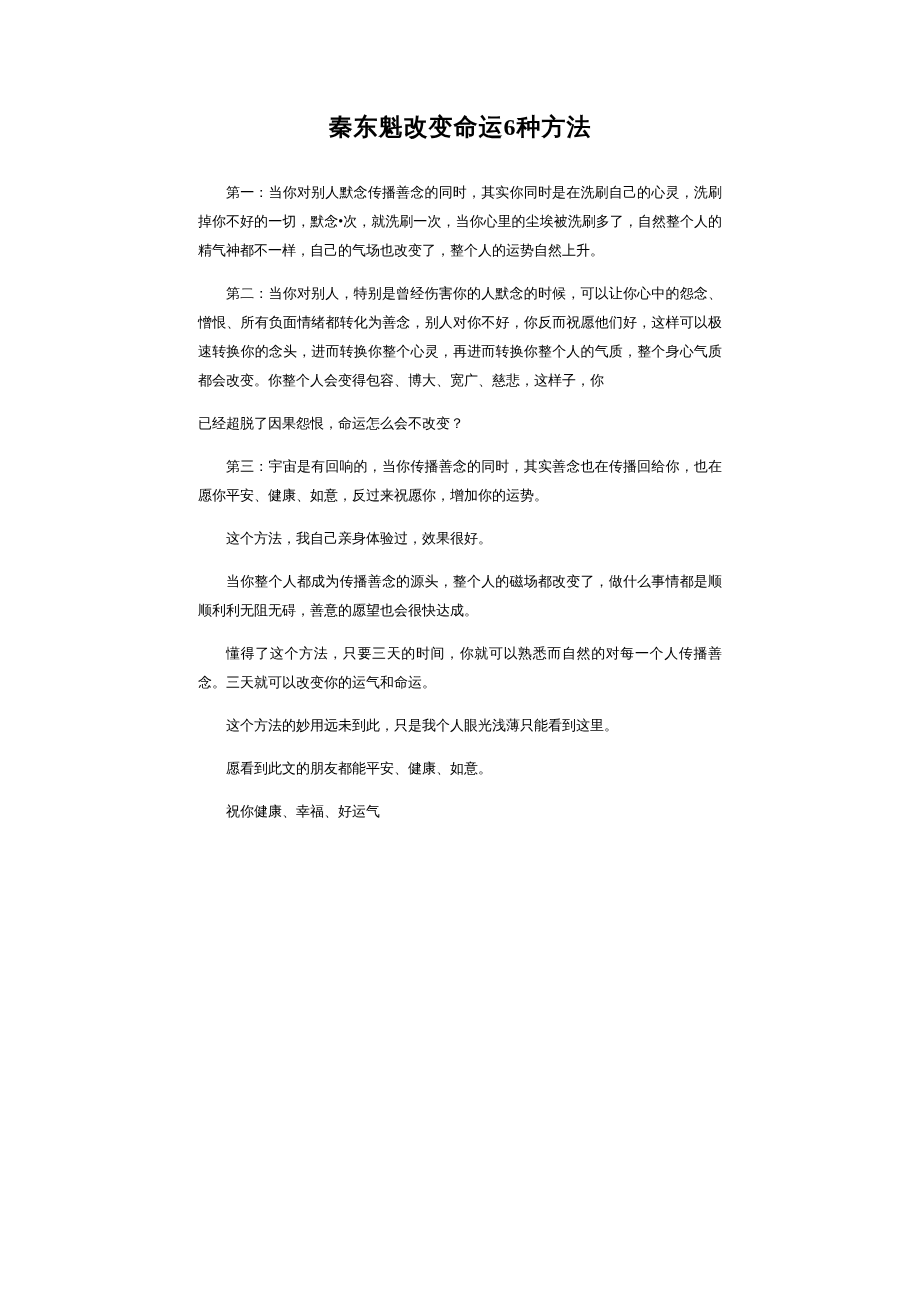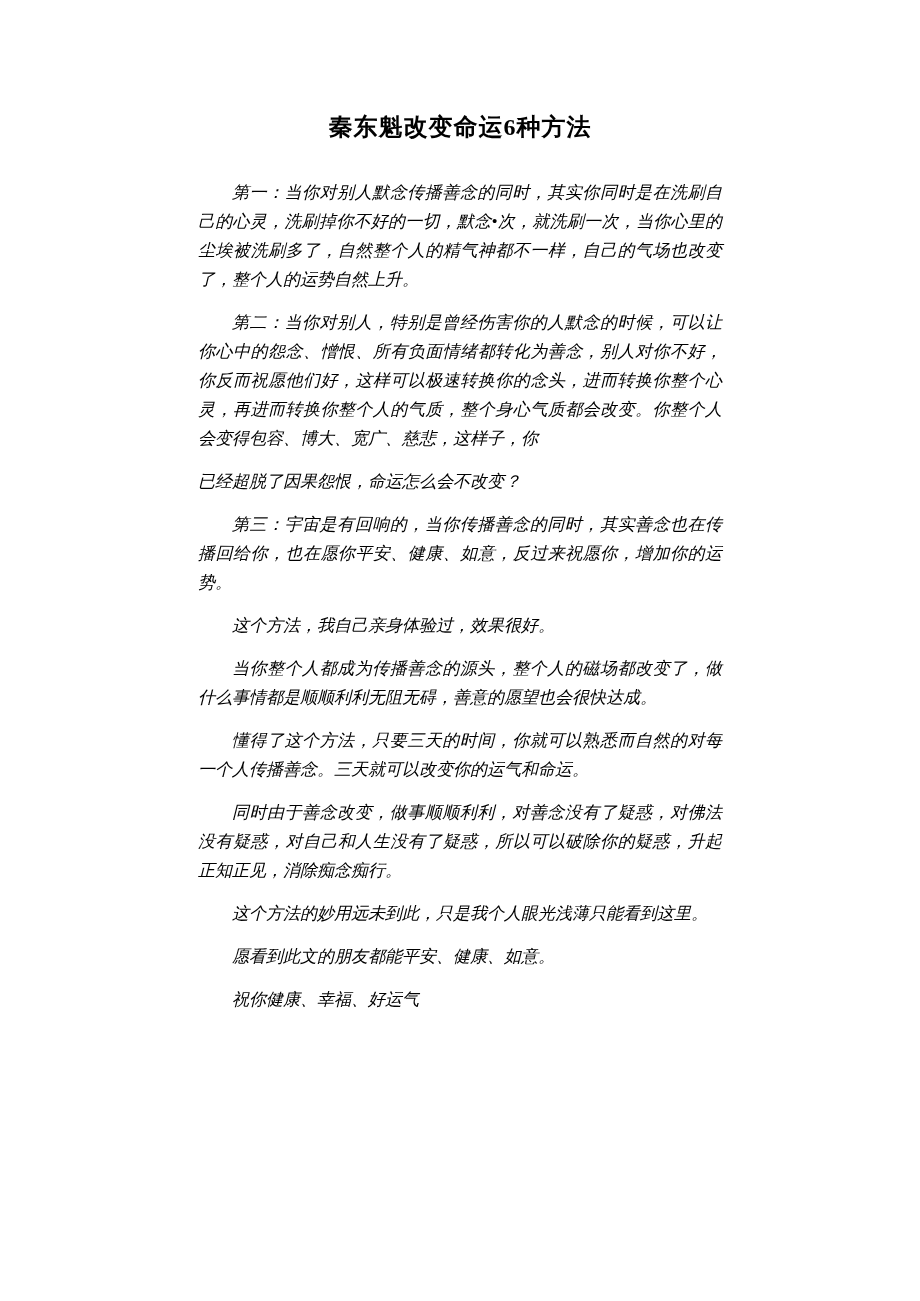--- a/index.html
+++ b/index.html
@@ -22,41 +22,39 @@
   .title {
     margin: 0 0 36px 0;
     text-align: center;
     font-size: 24px;
     font-weight: bold;
     letter-spacing: 1px;
     line-height: 30px;
   }
   .para {
     margin: 0 0 14px 0;
-    font-size: 17px;
+    font-size: 14px;
     line-height: 29px;
     text-align: justify;
     text-indent: 2em;
     word-break: break-all;
-    font-style: italic;
   }
   .para.no-indent {
     text-indent: 0;
   }
 </style>
 </head>
 <body>
 
 <div class="page">
   <h1 class="title">秦东魁改变命运6种方法</h1>
 
   <p class="para">第一：当你对别人默念传播善念的同时，其实你同时是在洗刷自己的心灵，洗刷掉你不好的一切，默念•次，就洗刷一次，当你心里的尘埃被洗刷多了，自然整个人的精气神都不一样，自己的气场也改变了，整个人的运势自然上升。</p>
   <p class="para">第二：当你对别人，特别是曾经伤害你的人默念的时候，可以让你心中的怨念、憎恨、所有负面情绪都转化为善念，别人对你不好，你反而祝愿他们好，这样可以极速转换你的念头，进而转换你整个心灵，再进而转换你整个人的气质，整个身心气质都会改变。你整个人会变得包容、博大、宽广、慈悲，这样子，你</p>
   <p class="para no-indent">已经超脱了因果怨恨，命运怎么会不改变？</p>
   <p class="para">第三：宇宙是有回响的，当你传播善念的同时，其实善念也在传播回给你，也在愿你平安、健康、如意，反过来祝愿你，增加你的运势。</p>
   <p class="para">这个方法，我自己亲身体验过，效果很好。</p>
   <p class="para">当你整个人都成为传播善念的源头，整个人的磁场都改变了，做什么事情都是顺顺利利无阻无碍，善意的愿望也会很快达成。</p>
   <p class="para">懂得了这个方法，只要三天的时间，你就可以熟悉而自然的对每一个人传播善念。三天就可以改变你的运气和命运。</p>
-  <p class="para">同时由于善念改变，做事顺顺利利，对善念没有了疑惑，对佛法没有疑惑，对自己和人生没有了疑惑，所以可以破除你的疑惑，升起正知正见，消除痴念痴行。</p>
   <p class="para">这个方法的妙用远未到此，只是我个人眼光浅薄只能看到这里。</p>
   <p class="para">愿看到此文的朋友都能平安、健康、如意。</p>
   <p class="para">祝你健康、幸福、好运气</p>
 </div>
 
 </body></html>

